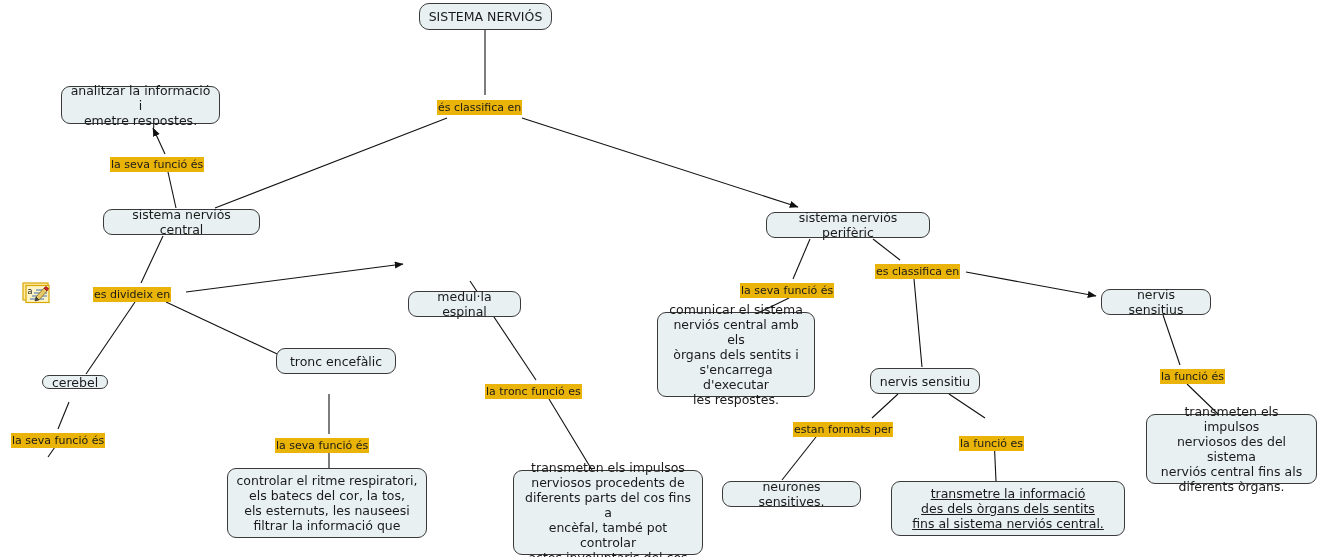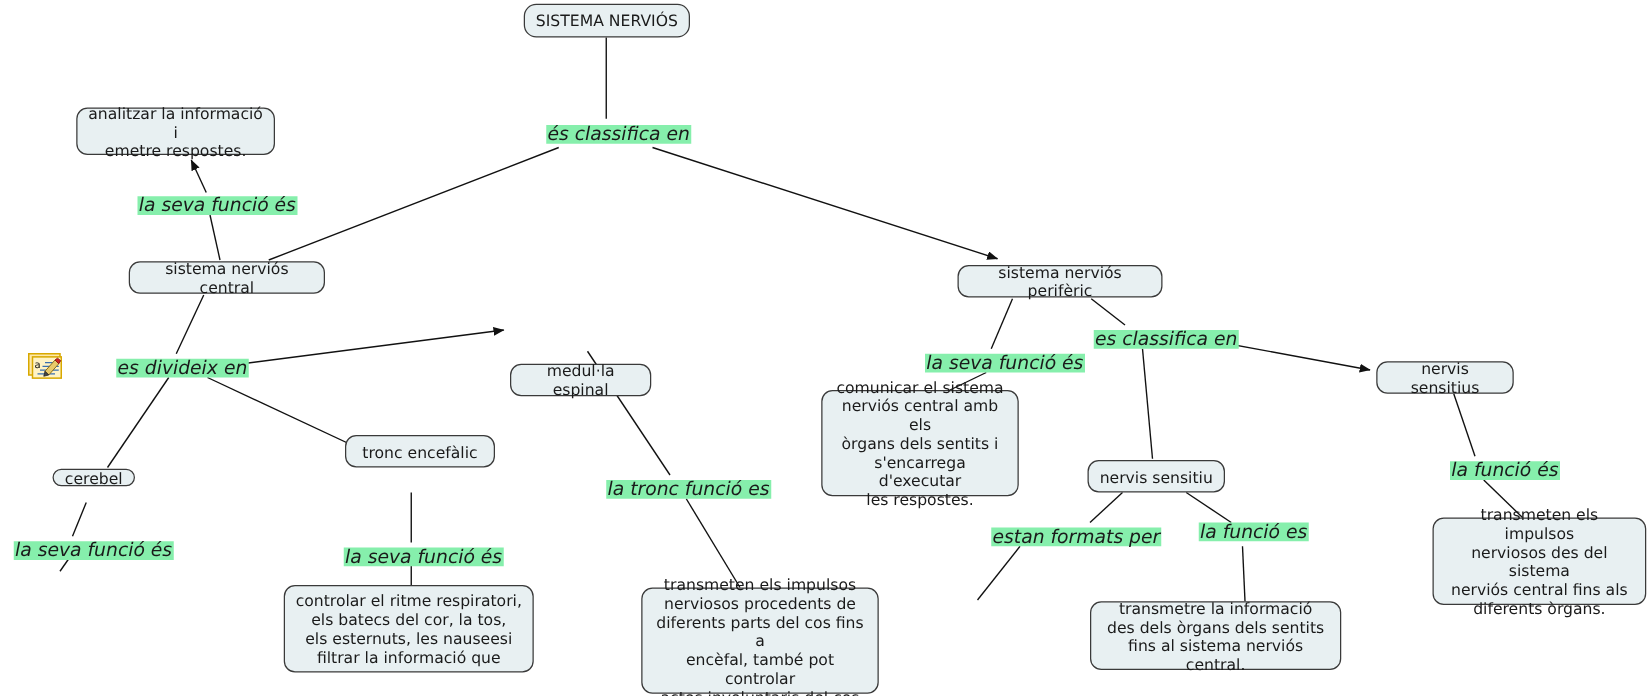--- a/index.html
+++ b/index.html
@@ -42,27 +42,26 @@
     padding: 3px 8px;
     white-space: pre-line;
     z-index: 3;
   }
   .node.root {
     border-radius: 10px;
   }
   .link-label {
     position: absolute;
     color: #1a1a1a;
-    font-size: 15px;
+    font-size: 11px;
     line-height: 15px;
-    background: #86efac;
+    background: #eab308;
     white-space: nowrap;
     z-index: 2;
     padding: 0 1px;
-    font-style: italic;
   }
   .note-icon {
     position: absolute;
     z-index: 4;
     width: 30px;
     height: 24px;
   }
 </style>
 </head>
 <body>
@@ -181,22 +180,23 @@
 els batecs del cor, la tos,
 els esternuts, les nauseesi
 filtrar la informació que</div>
 
   <div class="node" style="left:513px; top:470px; width:190px; height:85px;">transmeten els impulsos
 nerviosos procedents de
 diferents parts del cos fins a
 encèfal, també pot controlar
 actes involuntaris del cos</div>
 
-
-  <div class="node" style="left:872px; top:481px; width:201px; height:55px;">transmetre la informació
+  <div class="node" style="left:722px; top:481px; width:139px; height:26px;">neurones sensitives.</div>
+
+  <div class="node" style="left:891px; top:481px; width:234px; height:55px;text-decoration:underline;">transmetre la informació
 des dels òrgans dels sentits
 fins al sistema nerviós central.</div>
 
   <div class="link-label" style="left:437px; top:100px;">és classifica en</div>
 
   <div class="link-label" style="left:110px; top:157px;">la seva funció és</div>
 
   <div class="link-label" style="left:93px; top:287px;">es divideix en</div>
 
   <div class="link-label" style="left:740px; top:283px;">la seva funció és</div>
@@ -206,15 +206,15 @@
   <div class="link-label" style="left:1160px; top:369px;">la funció és</div>
 
   <div class="link-label" style="left:11px; top:433px;">la seva funció és</div>
 
   <div class="link-label" style="left:275px; top:438px;">la seva funció és</div>
 
   <div class="link-label" style="left:485px; top:384px;">la tronc funció es</div>
 
   <div class="link-label" style="left:793px; top:422px;">estan formats per</div>
 
-  <div class="link-label" style="left:959px; top:418px;">la funció es</div>
+  <div class="link-label" style="left:959px; top:436px;">la funció es</div>
 
 </div>
 
 </body></html>

